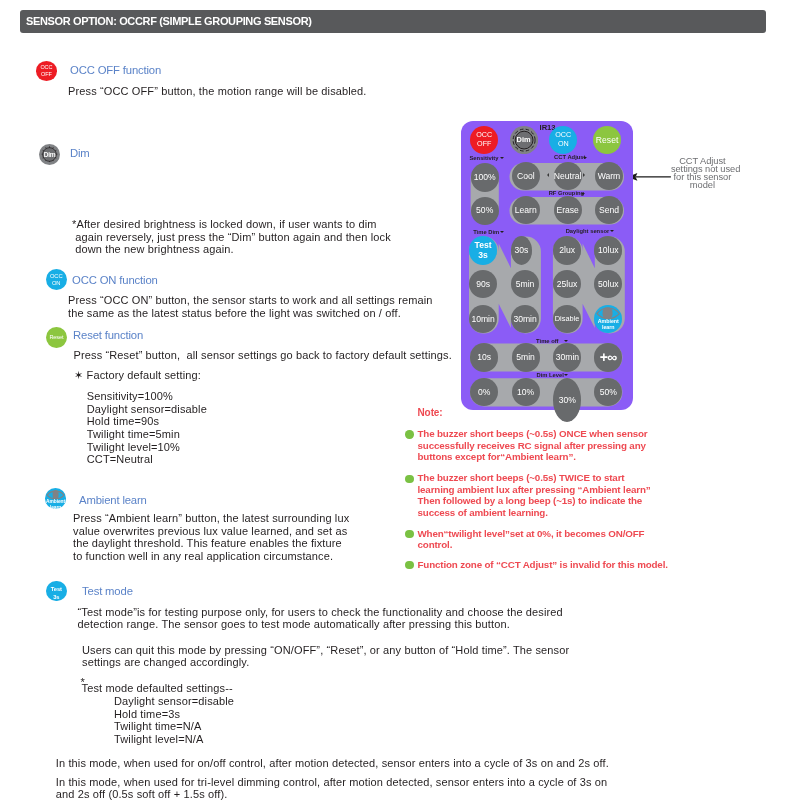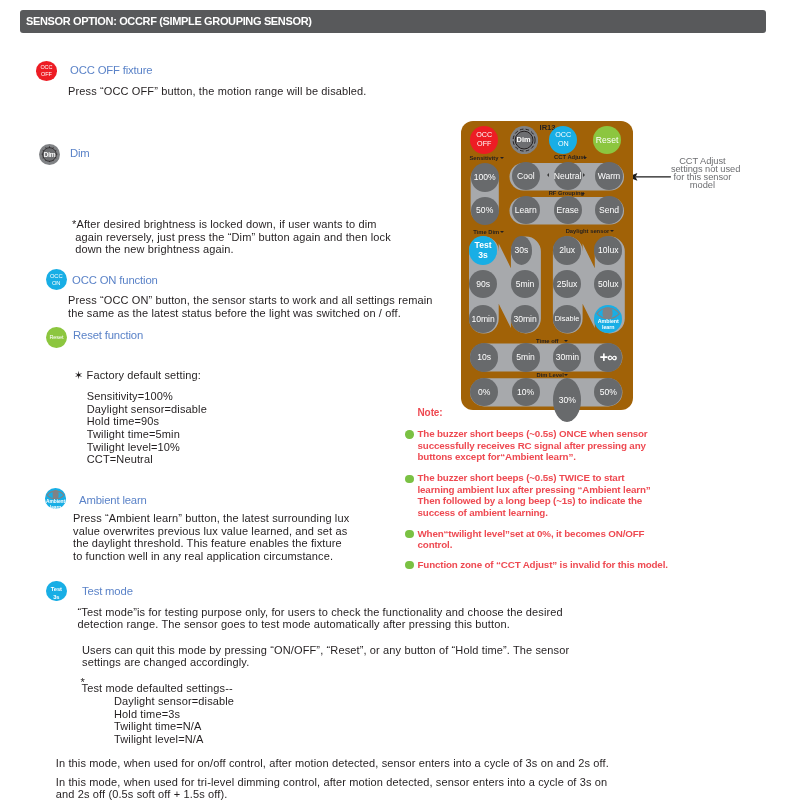--- a/index.html
+++ b/index.html
@@ -21,21 +21,21 @@
   .body{color:#231f20;}
 
   
   .ico{position:absolute;border-radius:50%;}
   .ico-lbl{position:absolute;left:0;width:100%;text-align:center;
            color:#fff;font-weight:normal;line-height:1.18;white-space:pre;
            letter-spacing:-0.1px;}
 
   
   #remote{position:absolute;left:461px;top:121px;width:172px;height:289px;
-          background:#a16207;border-radius:12px;}
+          background:#8b5cf6;border-radius:12px;}
   .btn{position:absolute;border-radius:50%;background:#686a6c;color:#fff;
        display:flex;align-items:center;justify-content:center;text-align:center;
        font-size:8.6px;letter-spacing:0px;}
   .zlbl{position:absolute;font-size:5.8px;font-weight:bold;color:#231f20;
         white-space:nowrap;letter-spacing:0px;line-height:1;}
   .cv{display:inline-block;width:0;height:0;border-left:2.1px solid transparent;border-right:2.1px solid transparent;border-top:2.8px solid #231f20;vertical-align:1.4px;margin-left:0.4px;}
   .bl2{white-space:pre;position:relative;z-index:2;line-height:1.2;}
 
   
   .dot{position:absolute;width:8.4px;height:8.4px;border-radius:50%;background:#7ac143;}
@@ -48,21 +48,21 @@
 <div id="page">
 
   <div class="hdr">
     <div class="hdr-t">SENSOR OPTION: OCCRF (SIMPLE GROUPING SENSOR)</div>
   </div>
 
   <div class="ico" style="left:35.5px;top:60.6px;width:21.8px;height:20.2px;background:#ed1c24;">
     <div class="ico-lbl" style="top:3.9px;font-size:5.5px;">OCC
 OFF</div>
   </div>
-  <div class="t blue" style="left:70px;top:64px;">OCC OFF fixture</div>
+  <div class="t blue" style="left:70px;top:64px;">OCC OFF function</div>
   <div class="t body" style="left:68px;top:85px;">Press “OCC OFF” button, the motion range will be disabled.</div>
 
   <div class="ico" style="left:39.1px;top:144.3px;width:21px;height:21.3px;background:transparent;">
     <svg width="21" height="21" viewBox="0 0 21 21">
       <circle cx="10.5" cy="10.5" r="10.5" fill="#808285"></circle>
       <path d="M10.50 4.10L10.50 2.30M13.45 4.89L14.35 3.34M15.81 7.25L17.36 6.35M16.60 10.20L18.40 10.20M15.81 13.15L17.36 14.05M13.45 15.51L14.35 17.06M10.50 16.30L10.50 18.10M7.55 15.51L6.65 17.06M5.19 13.15L3.64 14.05M4.40 10.20L2.60 10.20M5.19 7.25L3.64 6.35M7.55 4.89L6.65 3.34" stroke="#231f20" stroke-width="0.75" fill="none"></path>
       <circle cx="10.5" cy="10.5" r="6.85" fill="#6d6e71" stroke="#231f20" stroke-width="0.75"></circle>
     </svg>
     <div class="ico-lbl" style="top:6.9px;font-size:6.6px;font-weight:bold;letter-spacing:-0.3px;">Dim</div>
   </div>
@@ -76,20 +76,21 @@
 ON</div>
   </div>
   <div class="t blue" style="left:72px;top:274px;">OCC ON function</div>
   <div class="t body" style="left:68px;top:294px;">Press “OCC ON” button, the sensor starts to work and all settings remain
 the same as the latest status before the light was switched on / off.</div>
 
   <div class="ico" style="left:46.1px;top:326.9px;width:20.8px;height:20.8px;background:#8cc63f;border-radius:50%;">
     <div class="ico-lbl" style="top:6.9px;font-size:5.6px;">Reset</div>
   </div>
   <div class="t blue" style="left:73px;top:329px;">Reset function</div>
+  <div class="t body" style="left:73.5px;top:348.8px;">Press “Reset” button,  all sensor settings go back to factory default settings.</div>
   <div class="t body" style="left:74px;top:369.3px;">✶ Factory default setting:</div>
   <div class="t body" style="left:86.8px;top:390.3px;">Sensitivity=100%
 Daylight sensor=disable
 Hold time=90s
 Twilight time=5min
 Twilight level=10%
 CCT=Neutral</div>
 
   <div class="ico" style="left:45px;top:488.1px;width:21.1px;height:20.8px;background:#18aee5;">
     <svg width="21.1" height="20.8" viewBox="0 0 21.1 20.8" style="position:absolute;left:0;top:0;">

